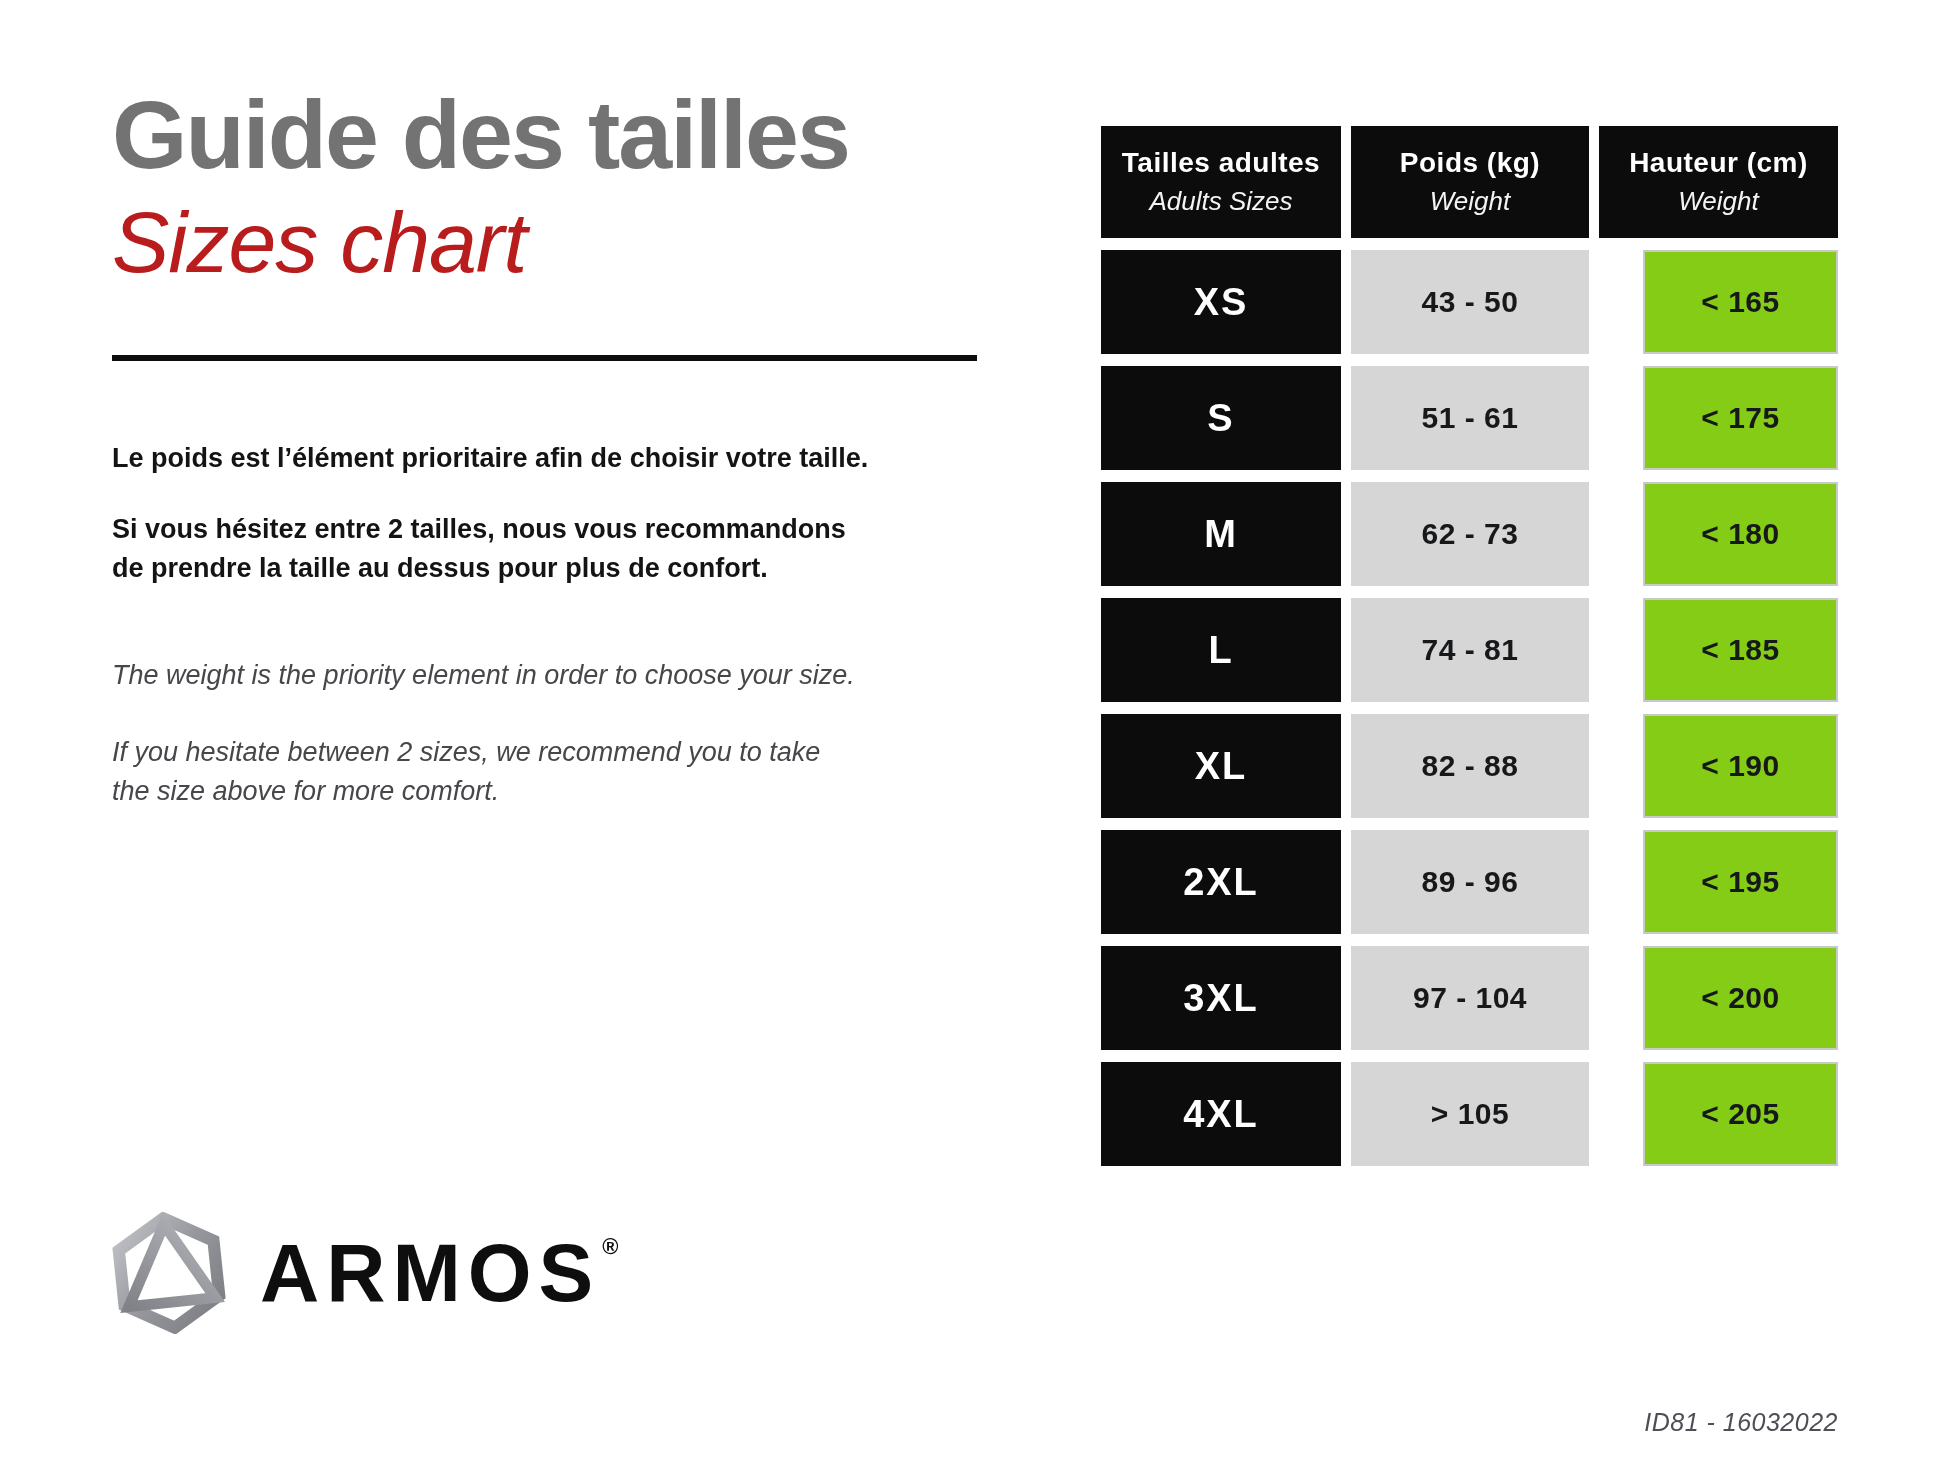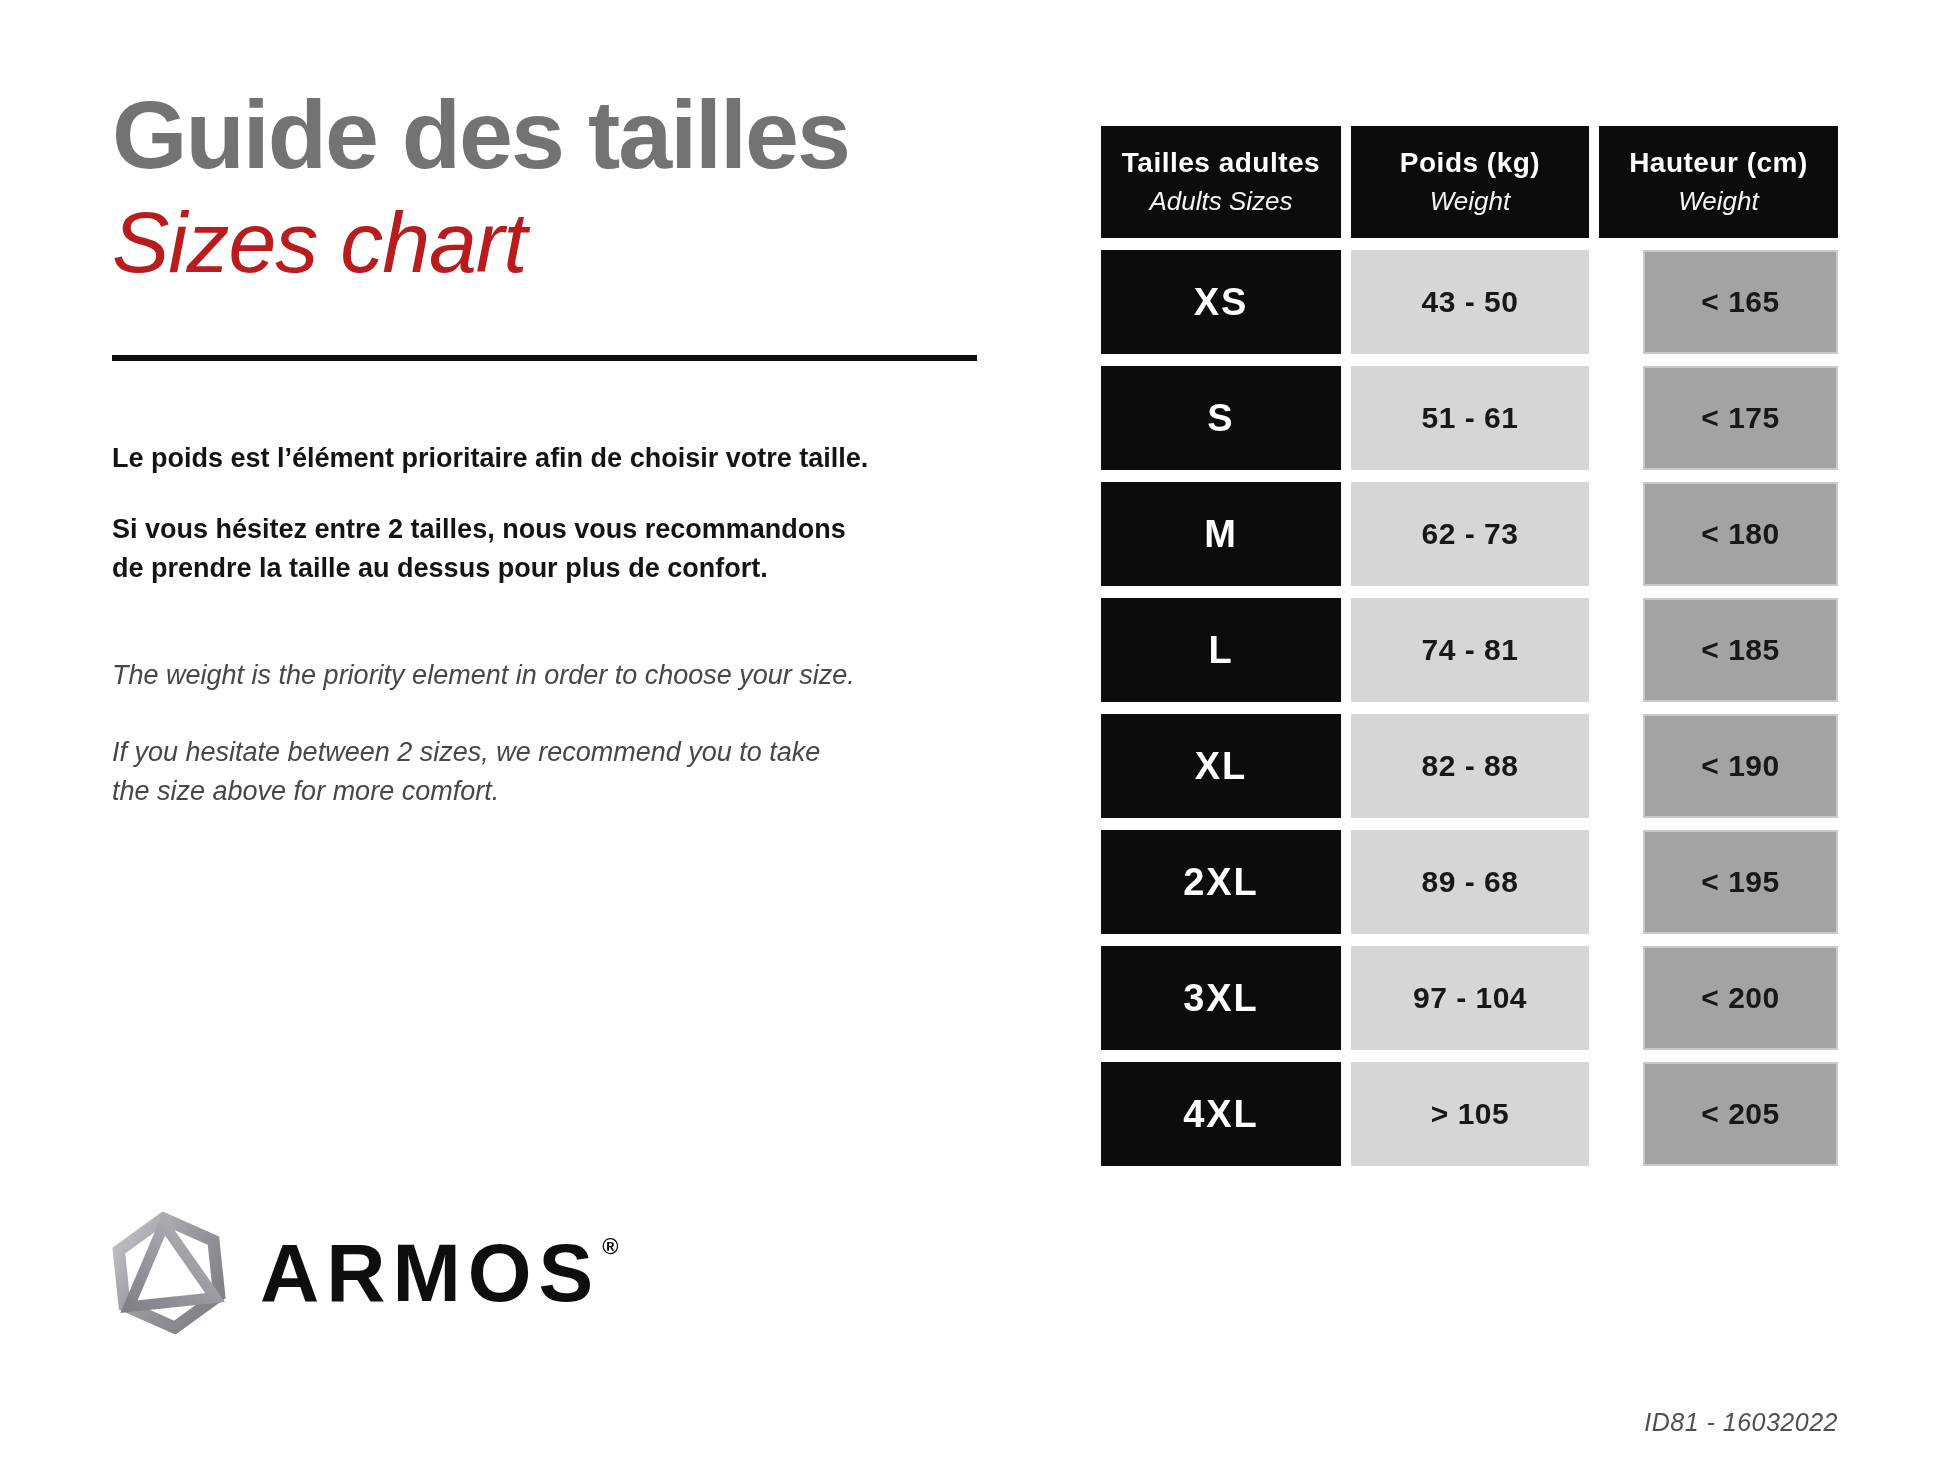--- a/index.html
+++ b/index.html
@@ -36,21 +36,21 @@
   .cell {
     box-sizing:border-box; display:flex; flex-direction:column;
     align-items:center; justify-content:center; text-align:center;
   }
   .th { height:112px; background:#0c0c0c; color:#ffffff; }
   .th .fr { font-size:28px; font-weight:700; letter-spacing:0.5px; }
   .th .en { font-size:26px; font-style:italic; font-weight:400; margin-top:7px; color:#f4f4f4; }
   .td { height:104px; font-size:30px; font-weight:600; color:#17181a; letter-spacing:0.5px; }
   .td.size { background:#0c0c0c; color:#ffffff; font-size:38px; font-weight:800; letter-spacing:2px; }
   .td.weight { background:#d6d6d6; }
-  .td.height { background:#a3a3a3; border:2px solid #c9c9c9;margin-left:44px; }
+  .td.height { background:#84cc16; border:2px solid #c9c9c9;margin-left:44px; }
 
   
   .brand { position:absolute; left:108px; top:1212px; display:flex; align-items:center; }
   .emblem { width:122px; height:122px; }
   .wordmark-wrap { margin-left:30px; display:flex; align-items:flex-start; }
   .wordmark {
     font-size:82px; font-weight:800; letter-spacing:7px; line-height:1.0;
     color:#0e0e0e;
   }
   .registered { font-size:22px; font-weight:700; color:#0e0e0e; margin-top:2px; margin-left:2px; }
@@ -107,21 +107,21 @@
 
     <div class="cell td size">L</div>
     <div class="cell td weight">74 - 81</div>
     <div class="cell td height">&lt; 185</div>
 
     <div class="cell td size">XL</div>
     <div class="cell td weight">82 - 88</div>
     <div class="cell td height">&lt; 190</div>
 
     <div class="cell td size">2XL</div>
-    <div class="cell td weight">89 - 68</div>
+    <div class="cell td weight">89 - 96</div>
     <div class="cell td height">&lt; 195</div>
 
     <div class="cell td size">3XL</div>
     <div class="cell td weight">97 - 104</div>
     <div class="cell td height">&lt; 200</div>
 
     <div class="cell td size">4XL</div>
     <div class="cell td weight">&gt; 105</div>
     <div class="cell td height">&lt; 205</div>
   </div>

